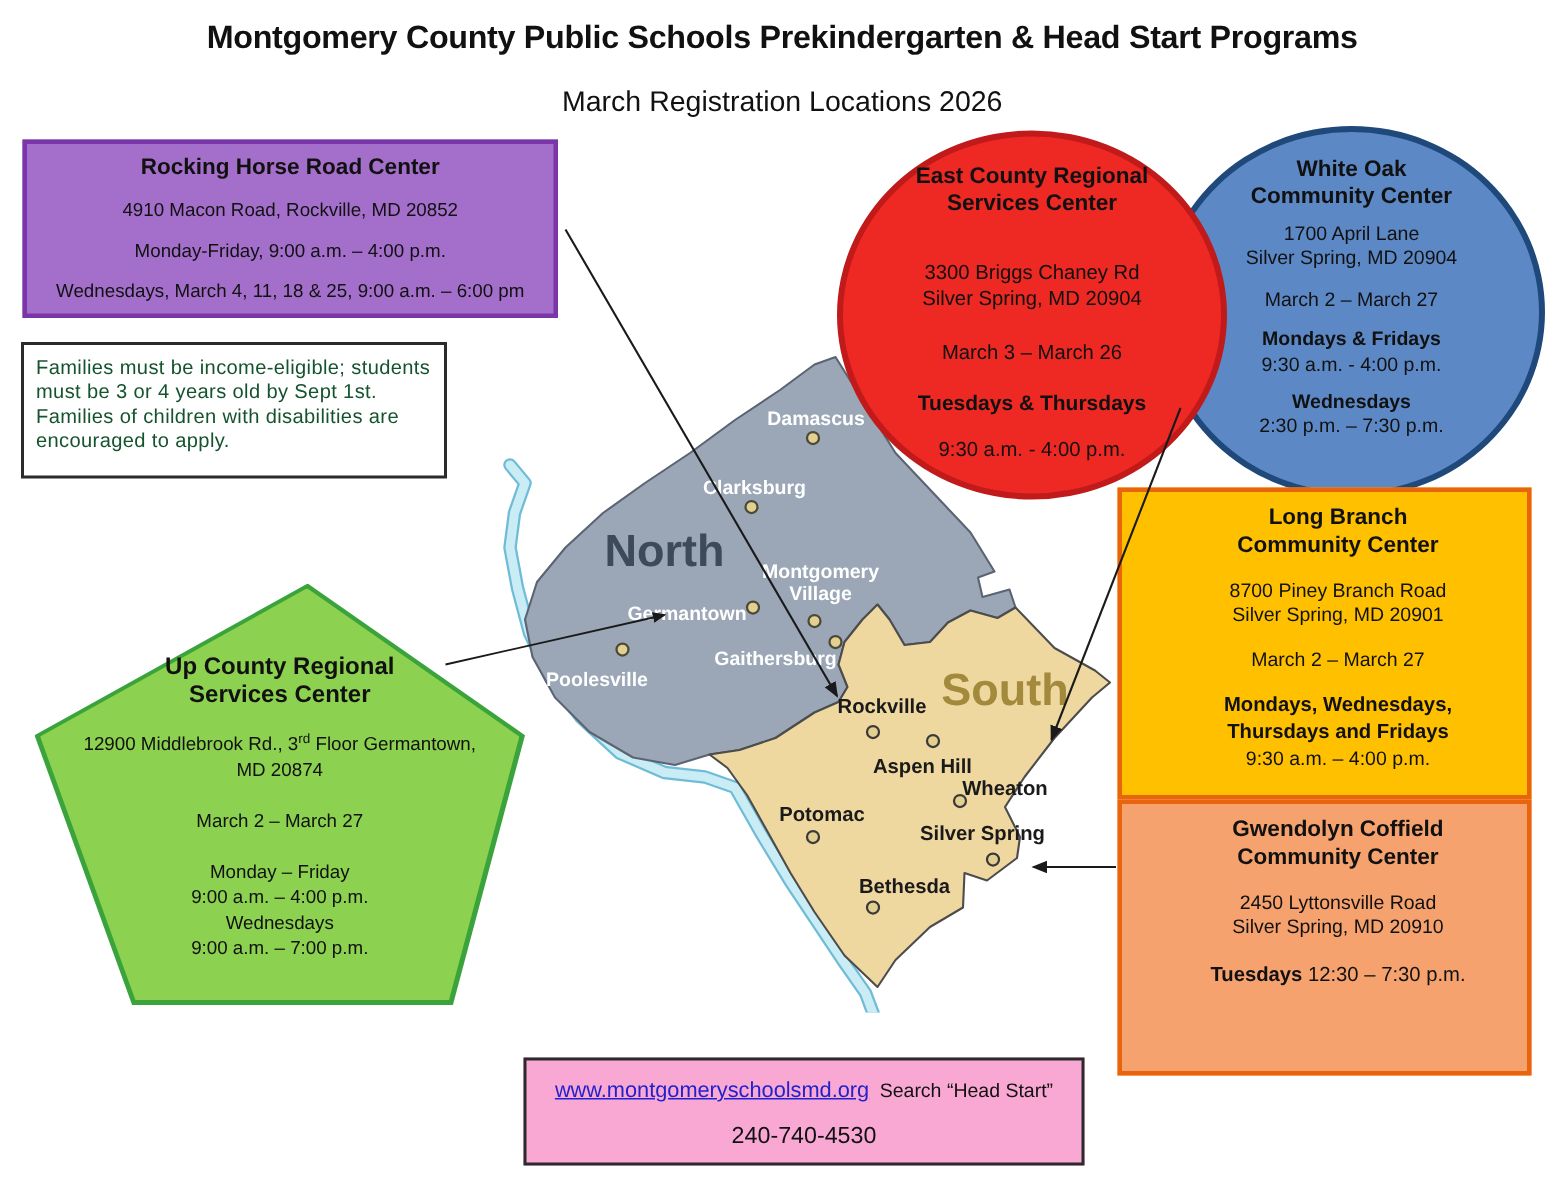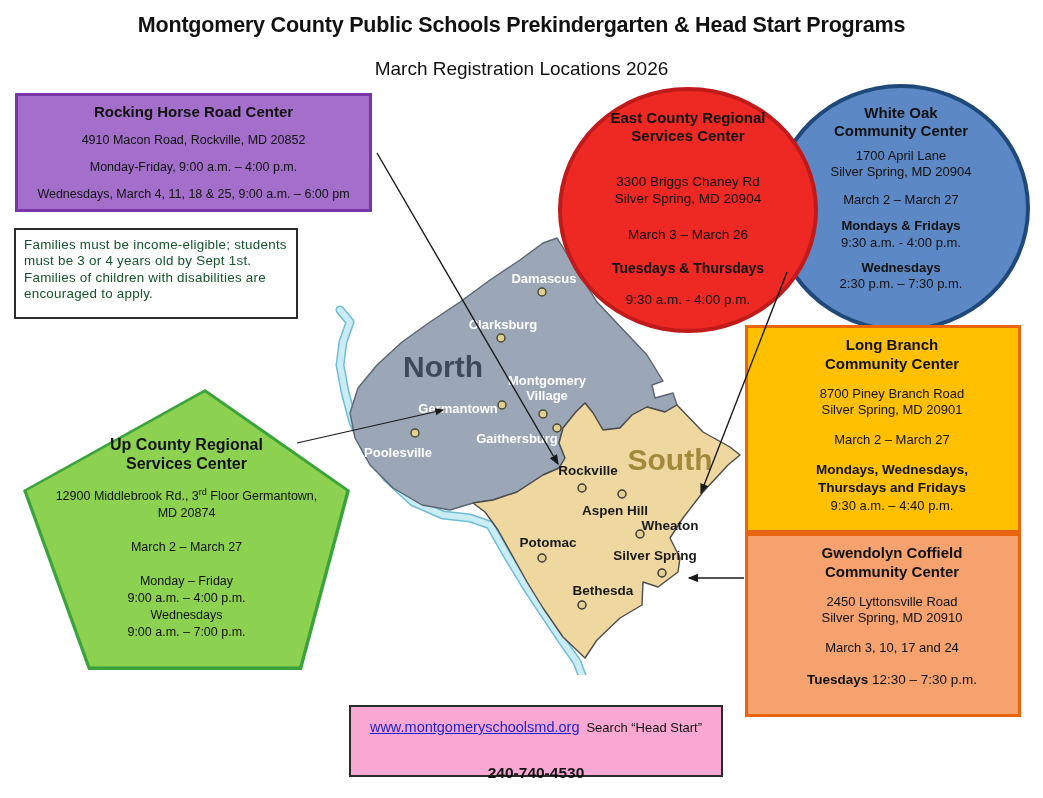--- a/index.html
+++ b/index.html
@@ -95,21 +95,21 @@
   .town-s{font-size:13.5px; font-weight:bold; fill:#1a1a1a;}
   .region-label-n{font-size:30px; font-weight:bold; fill:var(--north-text);}
   .region-label-s{font-size:30px; font-weight:bold; fill:var(--south-text);}
   
   .footer-box{
     left:349px; top:705px; width:374px; height:72px; z-index:5;
     background:#f9a8d4; border:2px solid #2b2b2b; text-align:center; padding-top:11px;
   }
   .footer-link{color:var(--link); text-decoration:underline; font-size:14.5px; cursor:pointer;}
   .footer-search{font-size:13px; margin-left:7px; color:#111;}
-  .footer-phone{font-size:15.5px; margin-top:28px;font-weight:bold;}
+  .footer-phone{font-size:15.5px; margin-top:13px;}
   
   .overlay{left:0; top:0; width:1043px; height:798px; z-index:6; pointer-events:none;}
 </style>
 </head>
 <body>
 
 <div class="abs header">
   <div class="title">Montgomery County Public Schools Prekindergarten &amp; Head Start Programs</div>
   <div class="subtitle">March Registration Locations 2026</div>
 </div>
@@ -145,29 +145,28 @@
   <div class="cline">2:30 p.m. – 7:30 p.m.</div>
 </div>
 
 <div class="abs side-box yellow-box">
   <div class="bname">Long Branch</div>
   <div class="bname">Community Center</div>
   <div class="line addr">8700 Piney Branch Road</div>
   <div class="line">Silver Spring, MD 20901</div>
   <div class="line dates">March 2 – March 27</div>
   <div class="days">Mondays, Wednesdays, Thursdays and Fridays</div>
-  <div class="line time">9:30 a.m. – 4:40 p.m.</div>
+  <div class="line time">9:30 a.m. – 4:00 p.m.</div>
 </div>
 
 <div class="abs side-box orange-box">
   <div class="bname">Gwendolyn Coffield</div>
   <div class="bname">Community Center</div>
   <div class="line addr">2450 Lyttonsville Road</div>
   <div class="line">Silver Spring, MD 20910</div>
-  <div class="line dates">March 3, 10, 17 and 24</div>
   <div class="tues"><b>Tuesdays</b><span> 12:30 – 7:30 p.m.</span></div>
 </div>
 
 <svg class="abs map-svg" viewBox="0 0 460 450">
 
   <path d="M10,85 L20,97 13,117 10,140 15,167 23,197 37,227 57,253 83,277 113,290 140,293 160,300 177,330 197,363 217,393 233,417 247,437 253,453" fill="none" stroke="var(--river-edge)" stroke-width="9" stroke-linejoin="round" stroke-linecap="round"></path>
   <path d="M10,85 L20,97 13,117 10,140 15,167 23,197 37,227 57,253 83,277 113,290 140,293 160,300 177,330 197,363 217,393 233,417 247,437 253,453" fill="none" stroke="var(--river)" stroke-width="6" stroke-linejoin="round" stroke-linecap="round"></path>
 
   <polygon points="227,13 267,77 317,130 333,156 322,160 325,173 343,168 347,180 335,187 317,182 302,190 290,203 273,205 263,188 255,178 245,188 233,203 229,218 235,233 229,243 213,250 187,267 163,275 143,278 120,285 92,280 63,263 40,240 25,213 20,188 28,163 47,140 72,117 100,97 130,77 160,55 190,35 213,18" fill="var(--map-north)" stroke="#5A6473" stroke-width="1.4" stroke-linejoin="round"></polygon>
 

